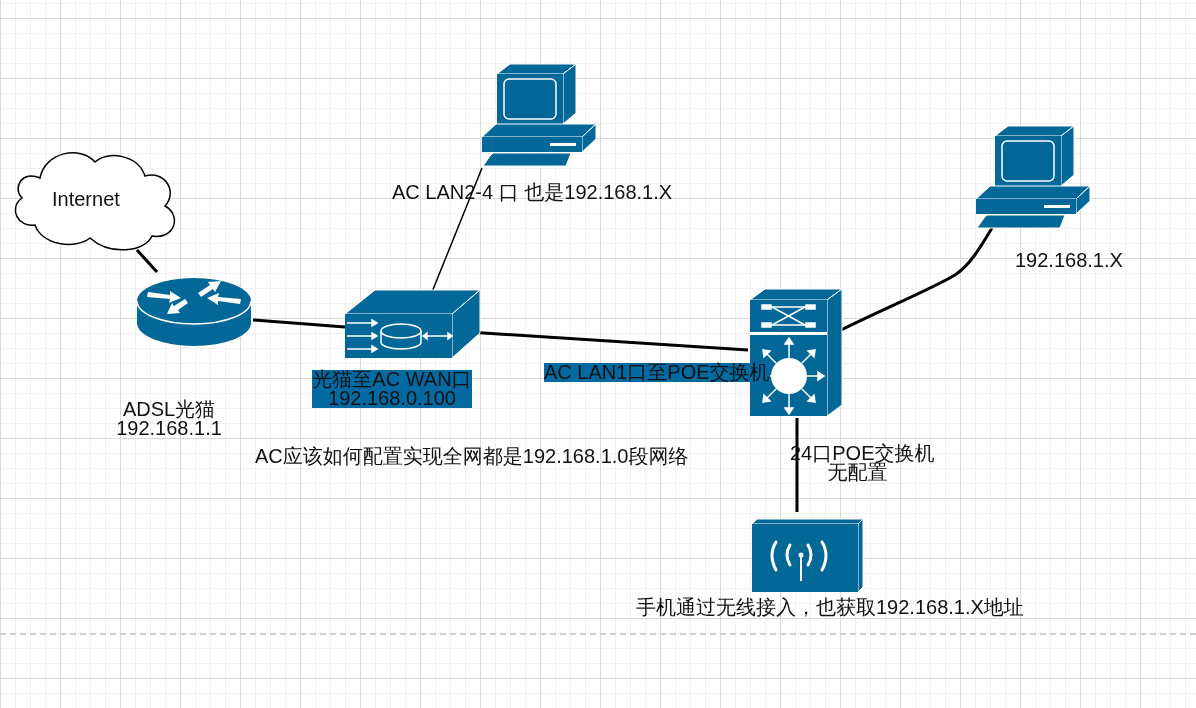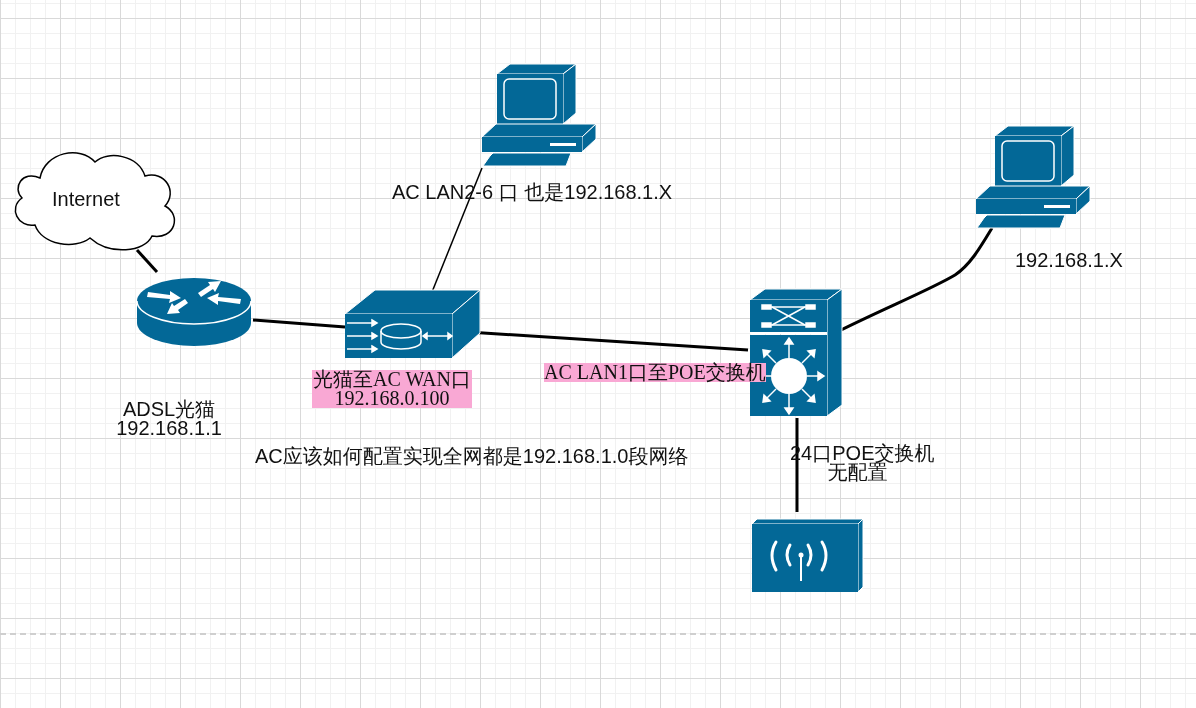--- a/index.html
+++ b/index.html
@@ -11,21 +11,21 @@
       linear-gradient(to bottom, #d9d9d9 1px, transparent 1px),
       linear-gradient(to right, #f1f1f1 1px, transparent 1px),
       linear-gradient(to bottom, #f1f1f1 1px, transparent 1px);
     background-size: 60px 60px, 60px 60px, 15px 15px, 15px 15px;
     background-position: 0 18px, 0 18px, 0 3px, 0 3px;
     font-family: "Liberation Sans", "DejaVu Sans", sans-serif;
     color: #111;
   }
   #canvas { position: absolute; left: 0; top: 0; }
   .lbl { position: absolute; font-size: 20px; line-height: 19px; white-space: nowrap; text-align: center; }
-  .lbl.bg { background: #f9a8d4; font-family: Liberation Serif, serif; }
+  .lbl.bg { background: #0369a1; }
   .page-break { position: absolute; left: 0; top: 633px; width: 1196px; height: 0; border-top: 2px dashed #cfcfcf; }
 </style>
 </head>
 <body>
 
 <svg id="canvas" width="1196" height="708" viewBox="0 0 1196 708">
 
   <g stroke="#000" fill="none">
     <line x1="137" y1="250" x2="157" y2="272" stroke-width="3"></line>
     <line x1="253" y1="320" x2="345" y2="327" stroke-width="3"></line>
@@ -153,29 +153,30 @@
 <div class="lbl" style="left:104px; top:364px; width:130px;margin-top:36px;">
   <div>ADSL光猫</div>
   <div>192.168.1.1</div>
 </div>
 
 <div class="lbl bg" style="left:312px; top:370px; width:160px;">
   <div>光猫至AC  WAN口</div>
   <div>192.168.0.100</div>
 </div>
 
-<div class="lbl" style="left:392px; top:183px;">AC LAN2-6 口 也是192.168.1.X</div>
+<div class="lbl" style="left:392px; top:183px;">AC LAN2-4 口 也是192.168.1.X</div>
 
 <div class="lbl" style="left:1015px; top:251px;">192.168.1.X</div>
 
 <div class="lbl bg" style="left:544px; top:363px;">AC LAN1口至POE交换机</div>
 
 <div class="lbl" style="left:790px; top:444px; width:135px;">
   <div>24口POE交换机</div>
   <div>无配置</div>
 </div>
 
 <div class="page-break"></div>
 
 <div class="lbl" style="left:636px; top:598px; width:360px;">
+  <div>手机通过无线接入，也获取192.168.1.X地址</div>
 </div>
 
 <div class="lbl" style="left:255px; top:447px;text-align:center;">AC应该如何配置实现全网都是192.168.1.0段网络</div>
 
 </body></html>

